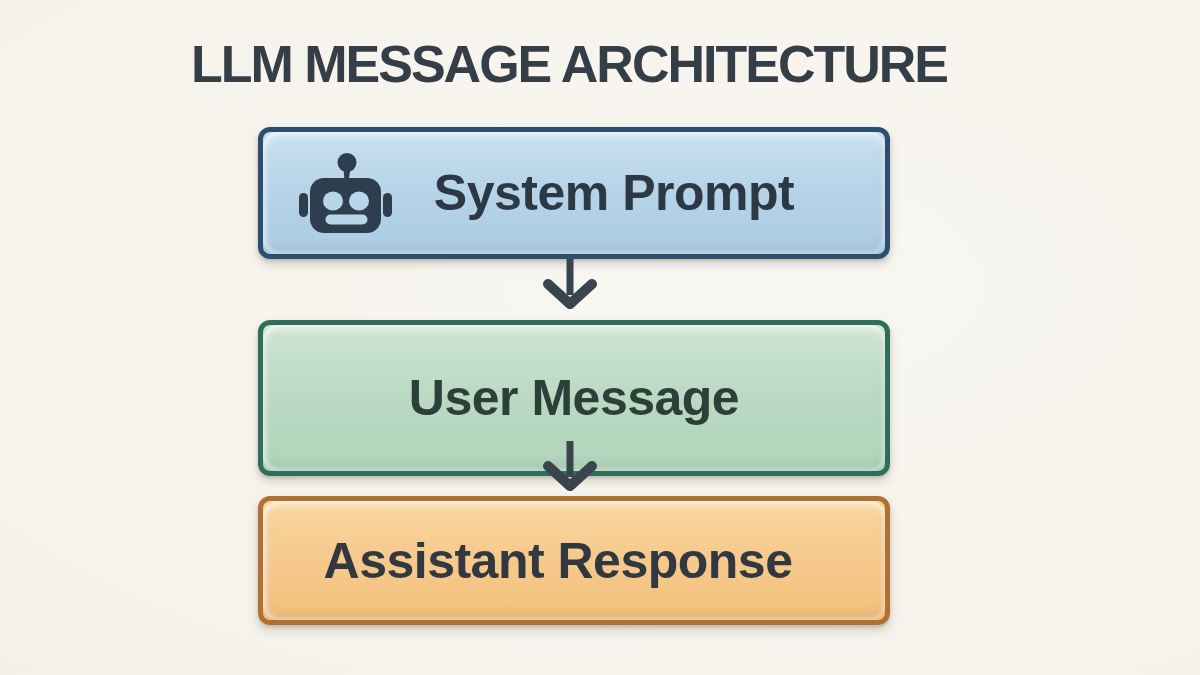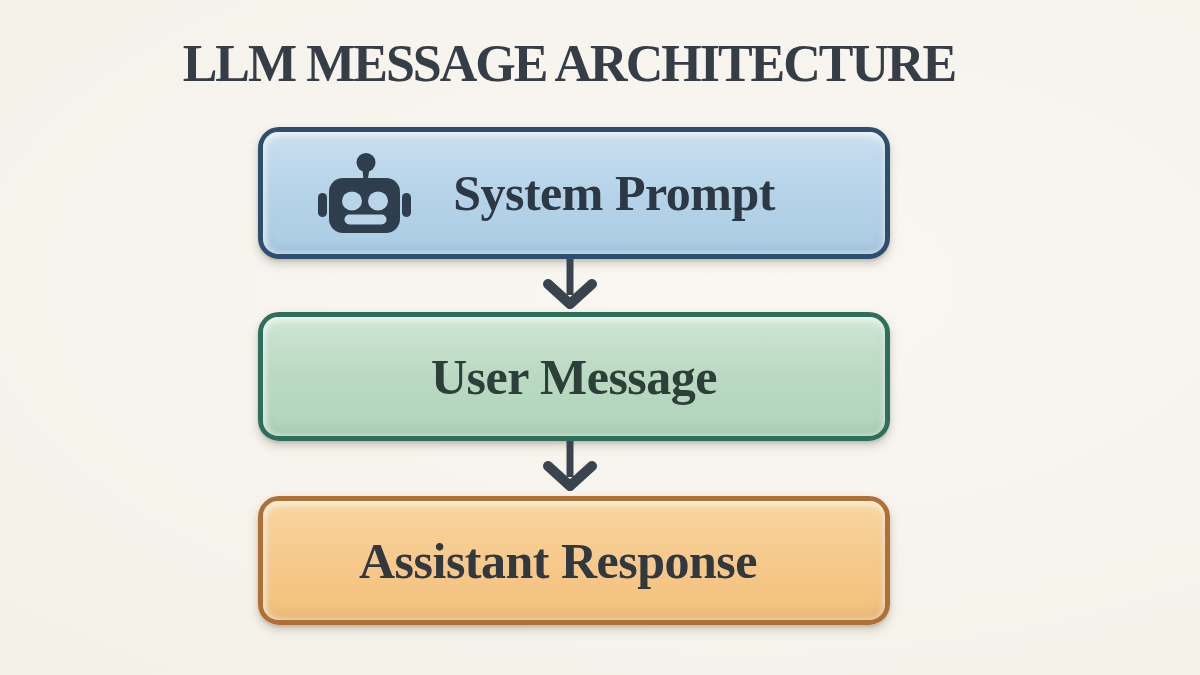--- a/index.html
+++ b/index.html
@@ -5,21 +5,21 @@
   html, body {
     margin: 0;
     padding: 0;
     background: #d8d5cc;
   }
   .stage {
     position: relative;
     width: 1200px;
     height: 675px;
     overflow: hidden;
-    font-family: Liberation Serif, serif;
+    font-family: Liberation Sans, sans-serif;
     background:
       radial-gradient(ellipse 140% 120% at 62% 42%, #f9f7f2 0%, #f5f2ea 55%, #edeadf 100%);
   }
 
   .title {
     position: absolute;
     top: 38px;
     left: 0;
     width: 1138px;
     margin: 0;
@@ -30,21 +30,21 @@
     letter-spacing: -2px;
     color: #353d47;
   }
 
   .node {
     position: absolute;
     left: 258px;
     width: 632px;
     box-sizing: border-box;
     border: 5px solid;
-    border-radius: 21px;
+    border-radius: 12px;
     display: flex;
     align-items: center;
     justify-content: center;
     box-shadow:
       0 5px 10px rgba(96, 88, 66, 0.25),
       0 2px 3px rgba(96, 88, 66, 0.18);
   }
   .node-inner-glow {
     position: absolute;
     inset: 0;
@@ -57,22 +57,22 @@
   }
 
   .node-system {
     top: 127px;
     height: 132px;
     background: linear-gradient(180deg, #c8dfef 0%, #b6d3e8 50%, #aacce4 100%);
     border-color: #2d4e6e;
     color: #2c3945;
   }
   .node-user {
-    top: 312px;
-    height: 129px;
+    top: 320px;
+    height: 156px;
     background: linear-gradient(180deg, #cde5d3 0%, #bad9c2 50%, #b0d4ba 100%);
     border-color: #2e6f5c;
     color: #2c3f39;
   }
   .node-assistant {
     top: 496px;
     height: 129px;
     background: linear-gradient(180deg, #f9d6a0 0%, #f6c98c 50%, #f3c07a 100%);
     border-color: #b06f33;
     color: #31383f;

